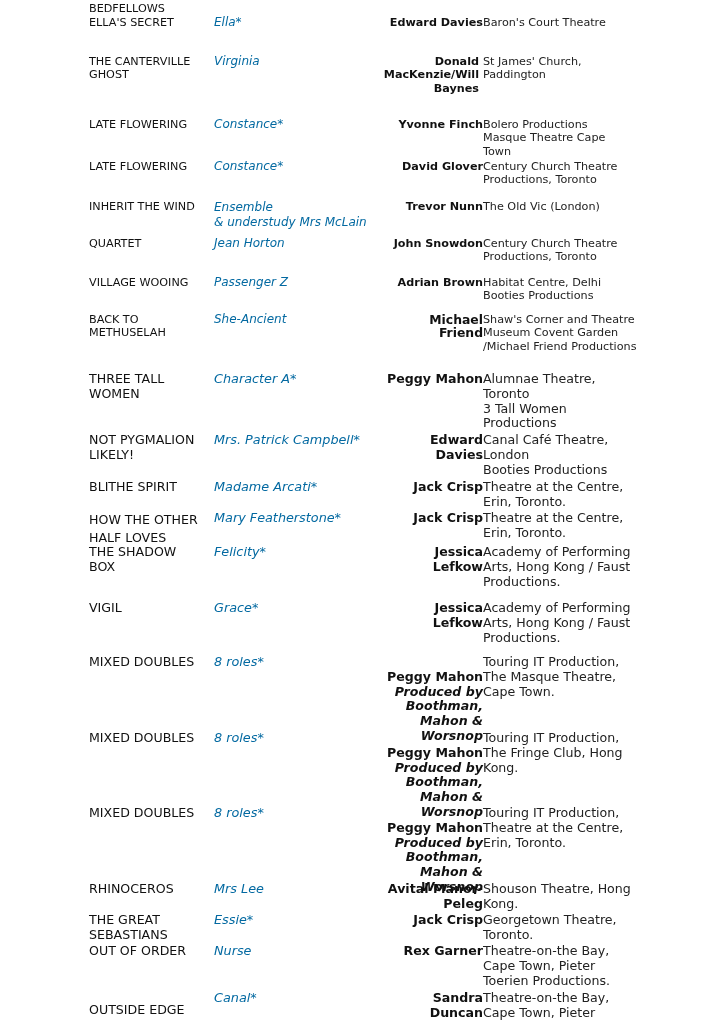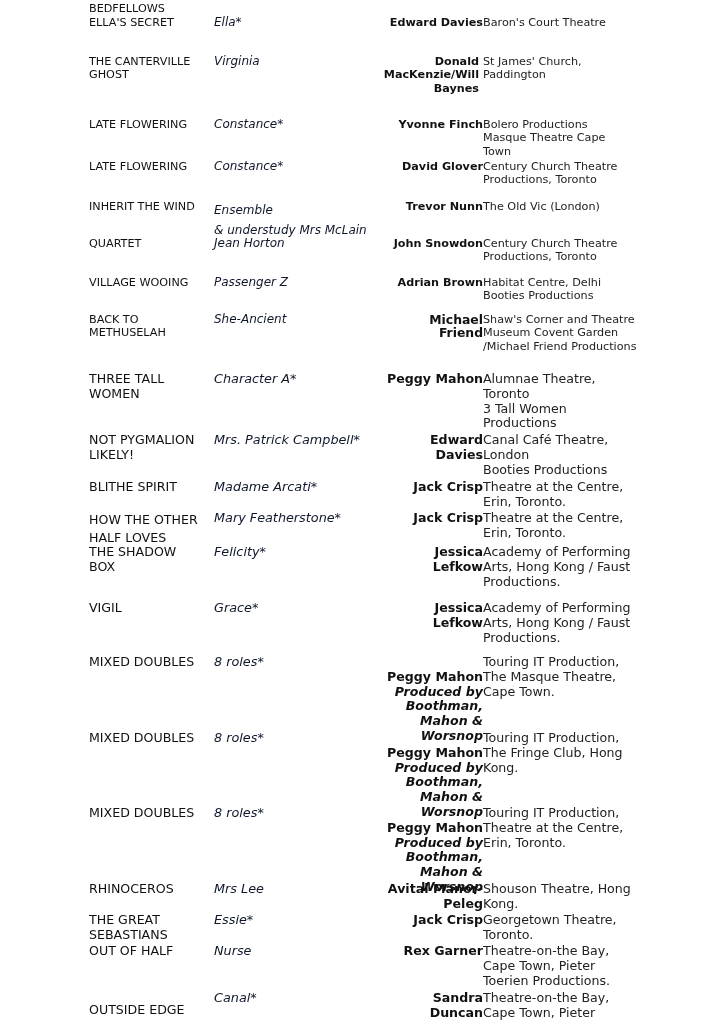--- a/index.html
+++ b/index.html
@@ -1,21 +1,21 @@
 <!DOCTYPE html>
 <html><head>
 <meta charset="utf-8">
 <style>
   html, body { margin:0; padding:0; background:#ffffff; }
   body { width:724px; height:1024px; position:relative; overflow:hidden;
          font-family:"DejaVu Sans", "Liberation Sans", sans-serif; color:#111; }
   .row { position:absolute; left:0; width:724px; }
   .c { position:absolute; top:0; white-space:pre-line; }
   .t { left:89px; width:124px; font-weight:normal; }
-  .r { left:214px; width:166px; font-style:italic; color:#0f172a; }
+  .r { left:214px; width:166px; font-style:italic; color:#0369a1; }
   .d { left:381px; width:102px; font-weight:bold;text-align:right; }
   .v { left:483px; width:240px; color:#222; }
   .note { font-weight:bold; font-style:italic; display:block; }
   .s { font-size:11.2px; line-height:13.4px; }
   .s .r { font-size:12px; }
   .l { font-size:12.6px; line-height:14.8px; }
   .l .r { font-size:12.8px; }
 </style>
 </head>
 <body>
@@ -53,21 +53,21 @@
   <div class="row s" style="top:160px">
     <div class="c t">LATE FLOWERING</div>
     <div class="c r">Constance*</div>
     <div class="c d">David Glover</div>
     <div class="c v">Century Church Theatre
 Productions, Toronto</div>
   </div>
 
   <div class="row s" style="top:200px">
     <div class="c t" style="width:130px">INHERIT THE WIND</div>
-    <div class="c r" style="line-height:20px">Ensemble
+    <div class="c r" style="line-height:15px">Ensemble
 &amp; understudy Mrs McLain</div>
     <div class="c d">Trevor Nunn</div>
     <div class="c v">The Old Vic (London)</div>
   </div>
 
   <div class="row s" style="top:237px">
     <div class="c t">QUARTET</div>
     <div class="c r">Jean Horton</div>
     <div class="c d">John Snowdon</div>
     <div class="c v">Century Church Theatre
@@ -208,21 +208,21 @@
   <div class="row l" style="top:913px">
     <div class="c t">THE GREAT
 SEBASTIANS</div>
     <div class="c r">Essie*</div>
     <div class="c d">Jack Crisp</div>
     <div class="c v">Georgetown Theatre,
 Toronto.</div>
   </div>
 
   <div class="row l" style="top:944px">
-    <div class="c t">OUT OF HALF</div>
+    <div class="c t">OUT OF ORDER</div>
     <div class="c r">Nurse</div>
     <div class="c d">Rex Garner</div>
     <div class="c v">Theatre-on-the Bay,
 Cape Town, Pieter
 Toerien Productions.</div>
   </div>
 
   <div class="row l" style="top:991px">
     <div class="c t" style="top:12px">OUTSIDE EDGE</div>
     <div class="c r">Canal*</div>

